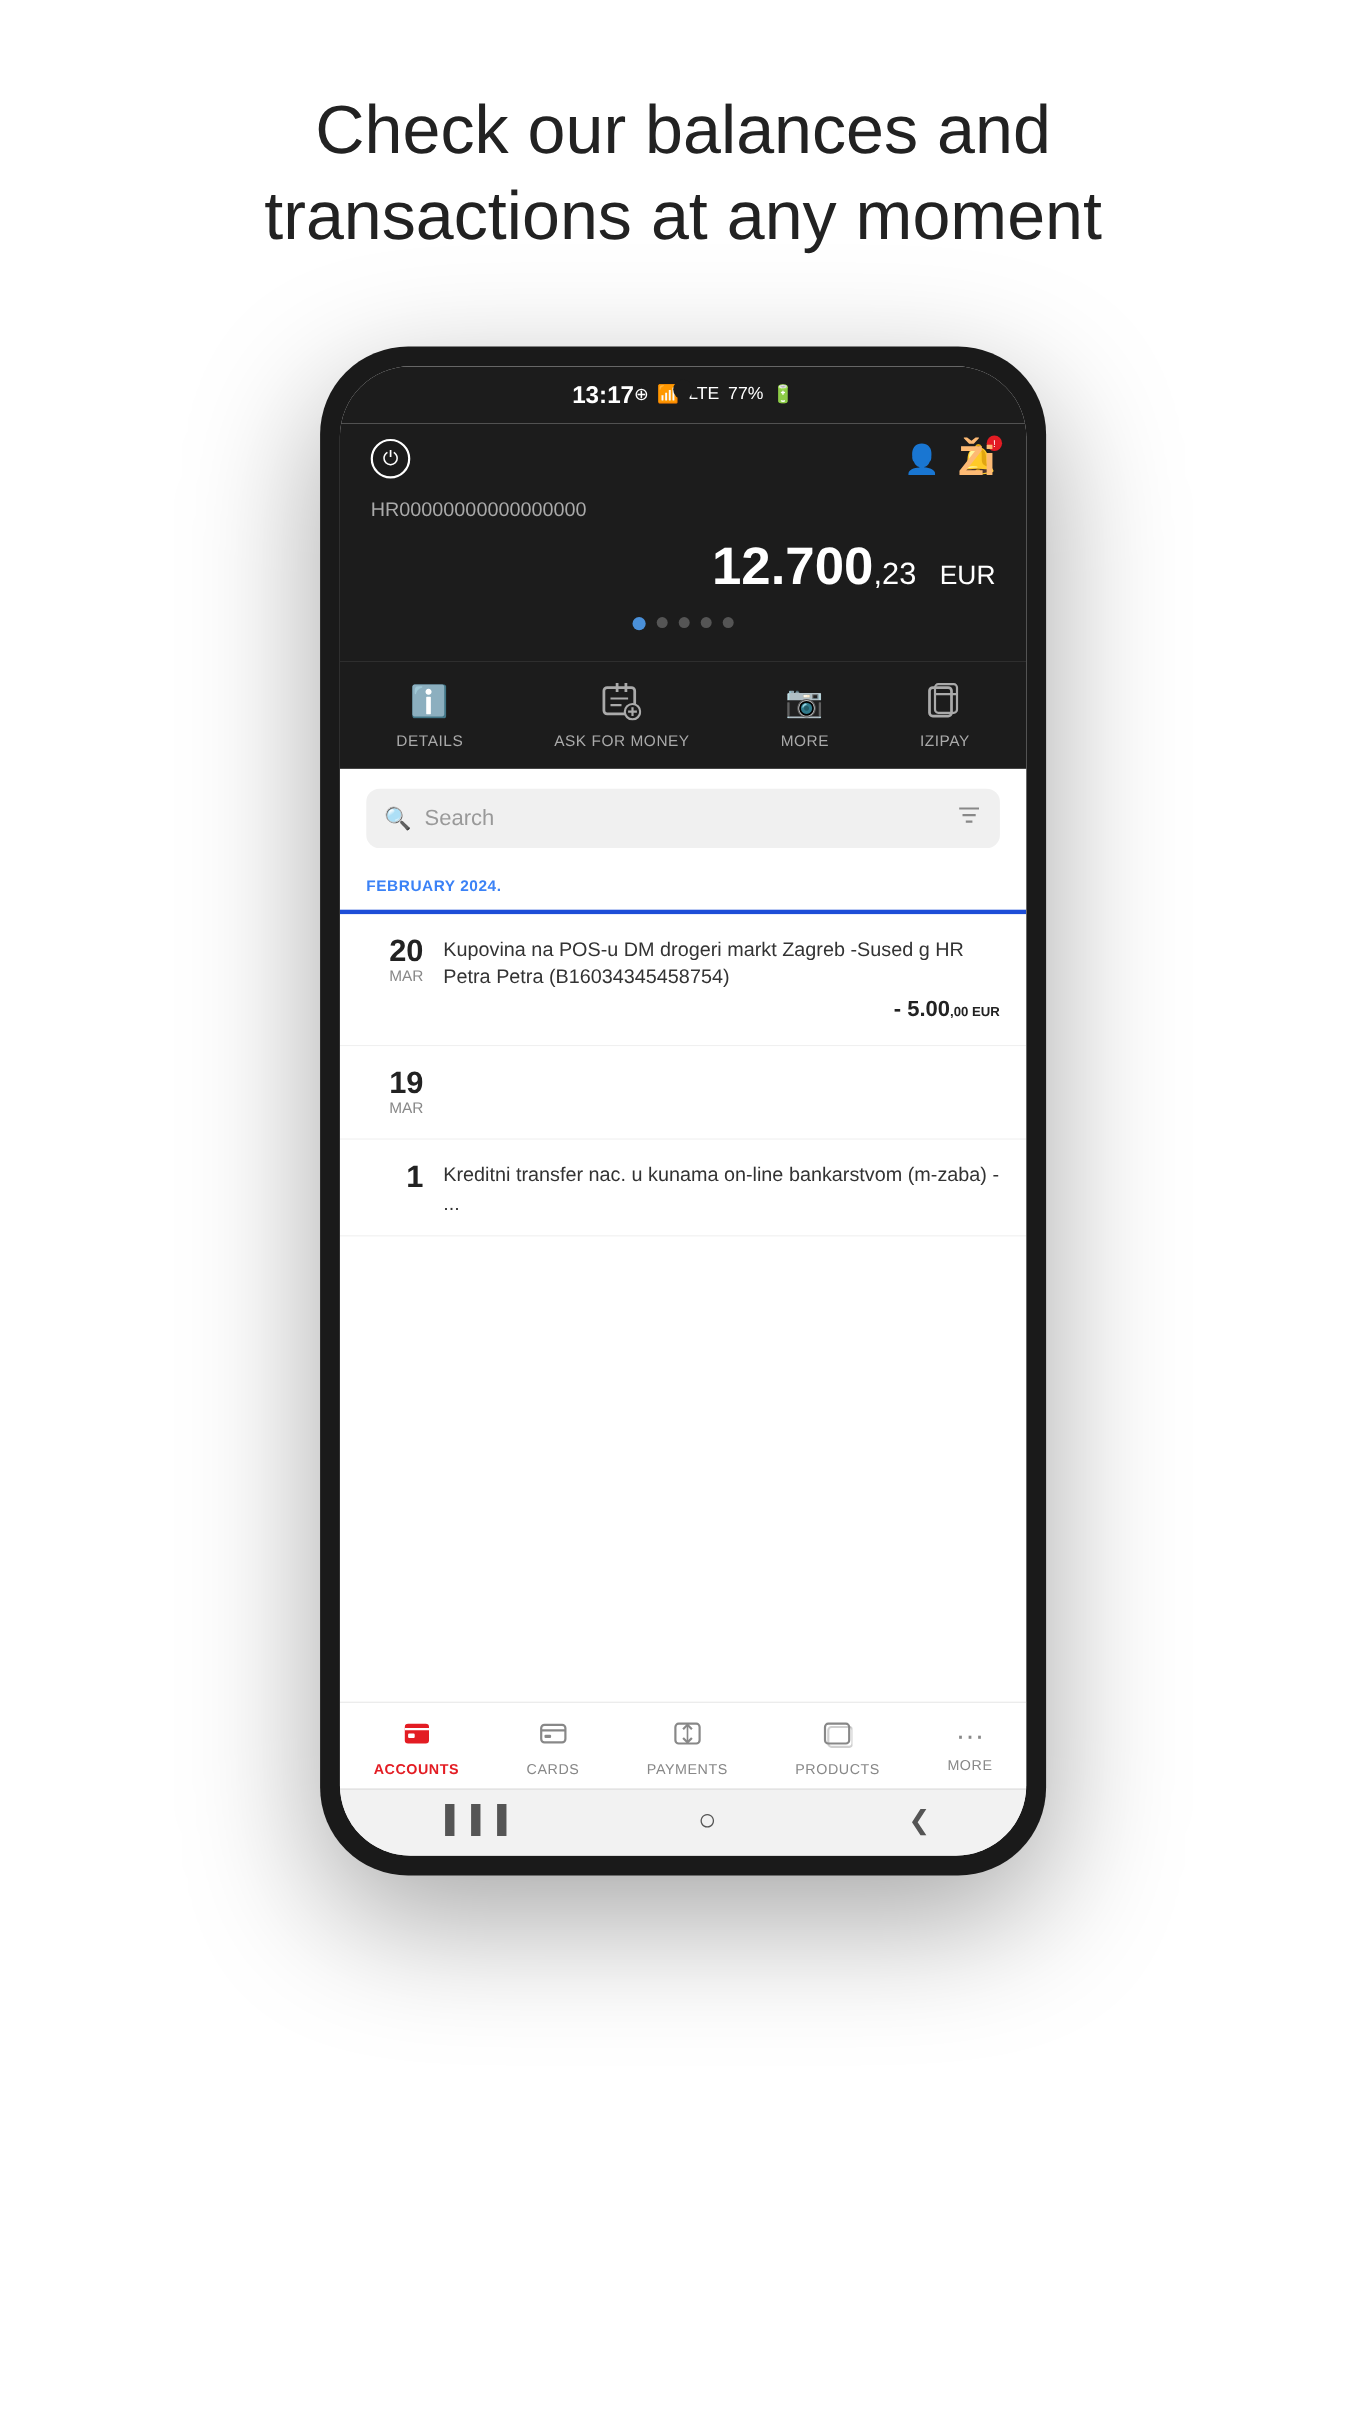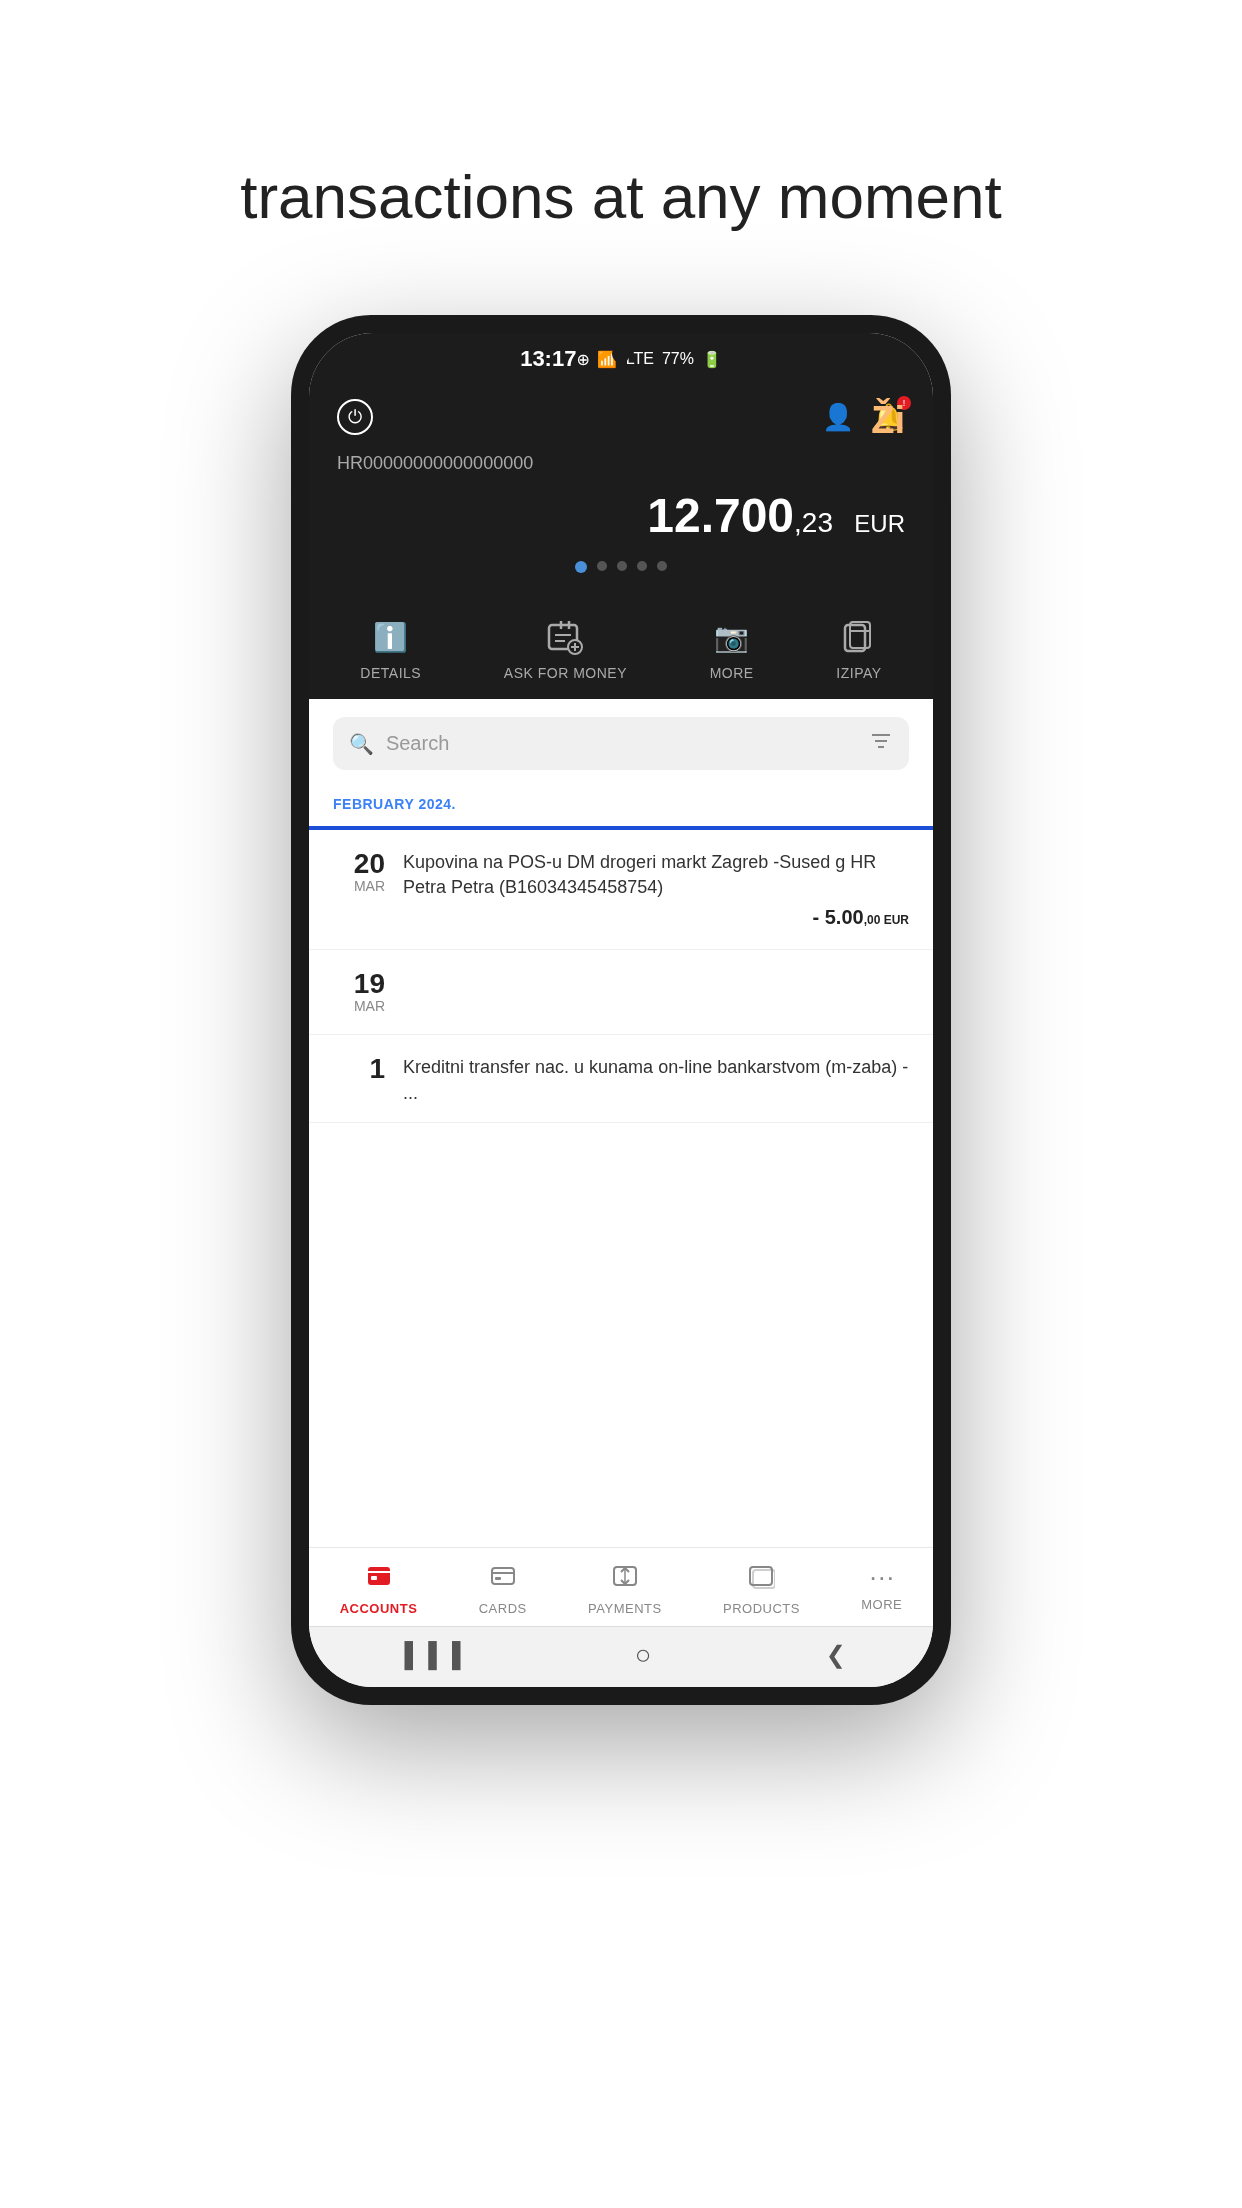--- a/index.html
+++ b/index.html
@@ -385,21 +385,21 @@
     }
 
     .tx-partial {
       padding: 20px 24px 10px;
     }
   </style>
 </head>
 <body>
 
 <div class="page-headline">
-  <br>
+  <span>Check our balances and</span><br>
   <span>transactions at any moment</span>
 </div>
 
 <div class="phone-shell">
   <div class="camera-dot"></div>
 
   <div class="phone-screen">
 
     <div class="status-bar">
       <span class="status-time">13:17</span>

